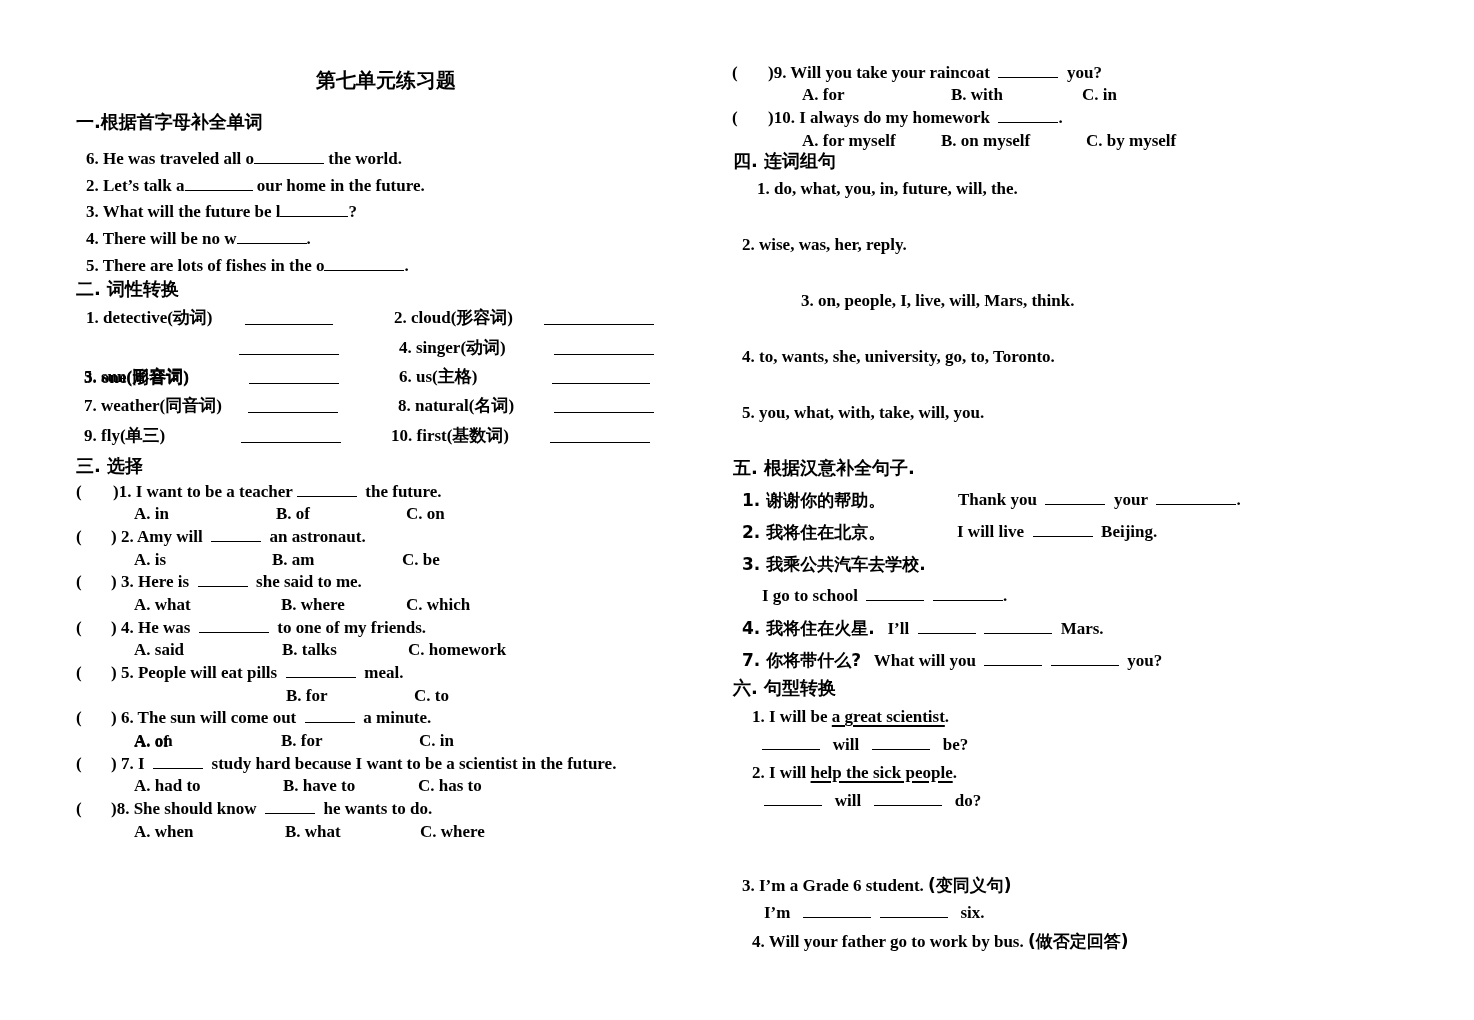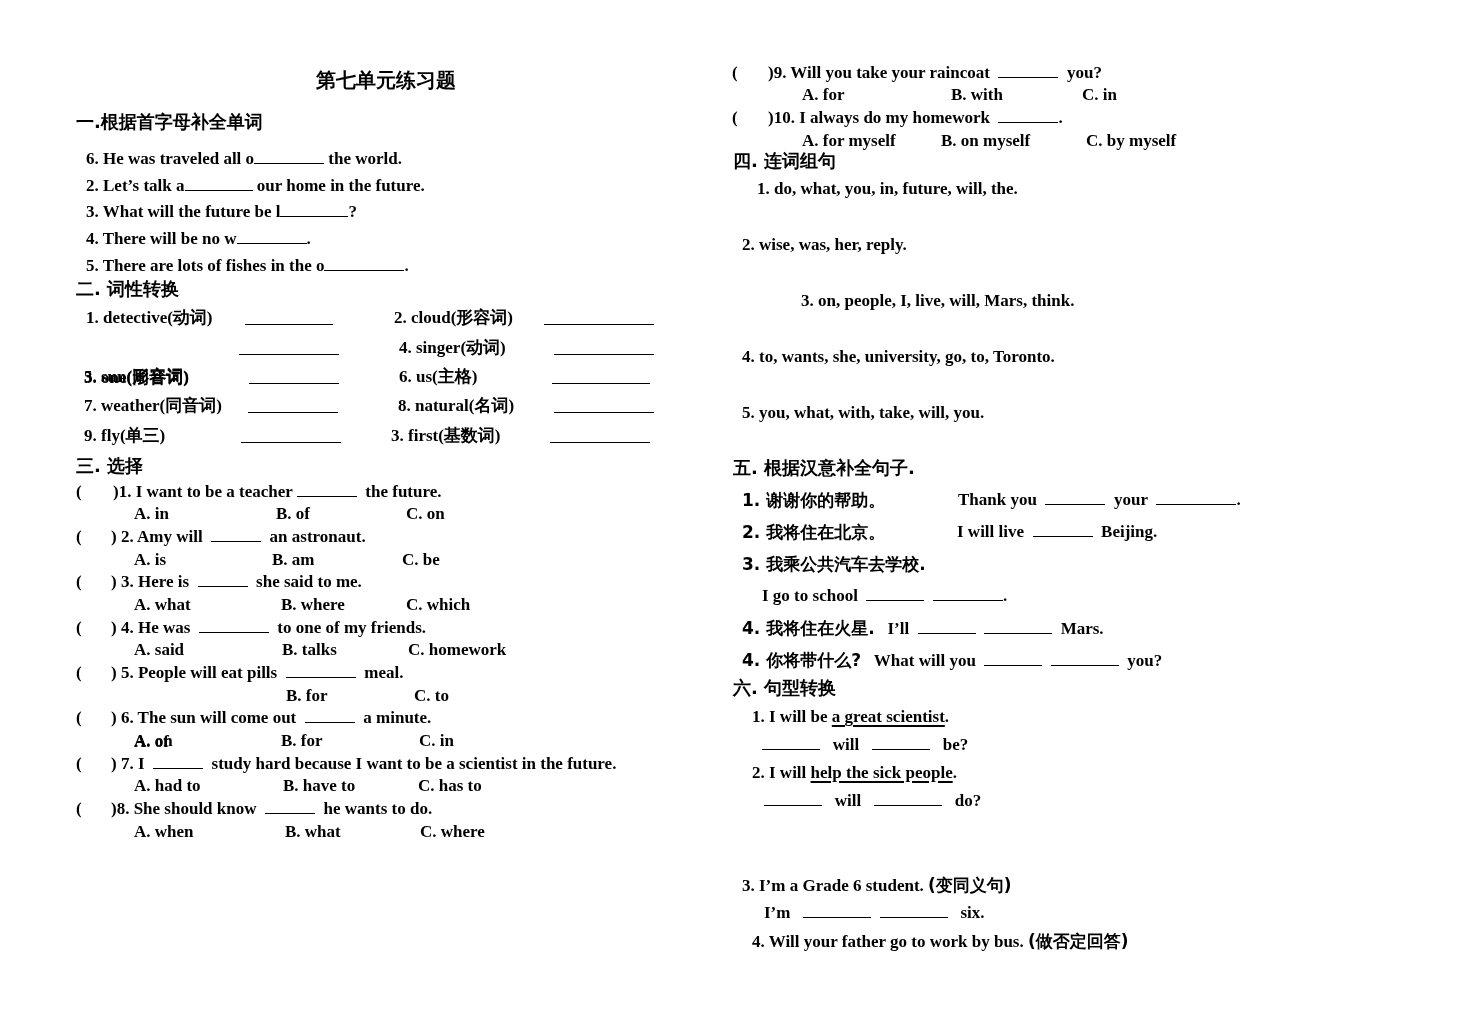--- a/index.html
+++ b/index.html
@@ -41,21 +41,21 @@
 <div class="t" style="left:399px;top:367px;">6. us(主格)</div>
 <div class="t" style="left:552px;top:369px;"><span class="blank" style="width:98px;"></span></div>
 
 <div class="t" style="left:84px;top:396px;">7. weather(同音词)</div>
 <div class="t" style="left:248px;top:398px;"><span class="blank" style="width:90px;"></span></div>
 <div class="t" style="left:398px;top:396px;">8. natural(名词)</div>
 <div class="t" style="left:554px;top:398px;"><span class="blank" style="width:100px;"></span></div>
 
 <div class="t" style="left:84px;top:426px;">9. fly(单三)</div>
 <div class="t" style="left:241px;top:428px;"><span class="blank" style="width:100px;"></span></div>
-<div class="t" style="left:391px;top:426px;">3. first(基数词)</div>
+<div class="t" style="left:391px;top:426px;">10. first(基数词)</div>
 <div class="t" style="left:550px;top:428px;"><span class="blank" style="width:100px;"></span></div>
 
 <div class="t cn h" style="left:76px;top:456px;">三. 选择</div>
 
 <div class="t" style="left:76px;top:482px;">(</div>
 <div class="t" style="left:113px;top:482px;"><span>)1. I want to be a teacher</span> <span class="blank" style="width:60px;"></span>&nbsp; <span>the future.</span></div>
 <div class="opt" style="left:134px;top:504px;">A. in</div>
 <div class="opt" style="left:276px;top:504px;">B. of</div>
 <div class="opt" style="left:406px;top:504px;">C. on</div>
 
@@ -126,21 +126,21 @@
 <div class="t" style="left:958px;top:490px;"><span>Thank you</span>&nbsp; <span class="blank" style="width:60px;"></span>&nbsp; <span>your</span>&nbsp; <span class="blank" style="width:80px;"></span><span>.</span></div>
 
 <div class="t" style="left:742px;top:522px;"><span class="cn">2. 我将住在北京。</span></div>
 <div class="t" style="left:957px;top:522px;"><span>I will live</span>&nbsp; <span class="blank" style="width:60px;"></span>&nbsp; <span>Beijing.</span></div>
 
 <div class="t" style="left:742px;top:554px;"><span class="cn">3. 我乘公共汽车去学校.</span></div>
 <div class="t" style="left:762px;top:586px;"><span>I go to school</span>&nbsp; <span class="blank" style="width:58px;"></span>&nbsp; <span class="blank" style="width:70px;"></span><span>.</span></div>
 
 <div class="t" style="left:742px;top:618px;"><span class="cn">4. 我将住在火星.</span>&nbsp;&nbsp; <span>I’ll</span>&nbsp; <span class="blank" style="width:58px;"></span>&nbsp; <span class="blank" style="width:68px;"></span>&nbsp; <span>Mars.</span></div>
 
-<div class="t" style="left:742px;top:650px;"><span class="cn">4. 你将带什么?</span>&nbsp;&nbsp; <span>What will you</span>&nbsp; <span class="blank" style="width:58px;"></span>&nbsp; <span class="blank" style="width:68px;"></span>&nbsp; <span>you?</span></div>
+<div class="t" style="left:742px;top:650px;"><span class="cn">7. 你将带什么?</span>&nbsp;&nbsp; <span>What will you</span>&nbsp; <span class="blank" style="width:58px;"></span>&nbsp; <span class="blank" style="width:68px;"></span>&nbsp; <span>you?</span></div>
 
 <div class="t cn h" style="left:733px;top:678px;">六. 句型转换</div>
 
 <div class="t" style="left:752px;top:707px;"><span>1. I will be </span><span class="ul">a great scientist</span><span>.</span></div>
 <div class="t" style="left:762px;top:735px;"><span class="blank" style="width:58px;"></span>&nbsp;&nbsp; <span>will</span>&nbsp;&nbsp; <span class="blank" style="width:58px;"></span>&nbsp;&nbsp; <span>be?</span></div>
 
 <div class="t" style="left:752px;top:763px;"><span>2. I will </span><span class="ul">help the sick people</span><span>.</span></div>
 <div class="t" style="left:764px;top:791px;"><span class="blank" style="width:58px;"></span>&nbsp;&nbsp; <span>will</span>&nbsp;&nbsp; <span class="blank" style="width:68px;"></span>&nbsp;&nbsp; <span>do?</span></div>
 
 <div class="t" style="left:742px;top:875px;"><span>3. I’m a Grade 6 student. </span><span class="cn">(变同义句)</span></div>

